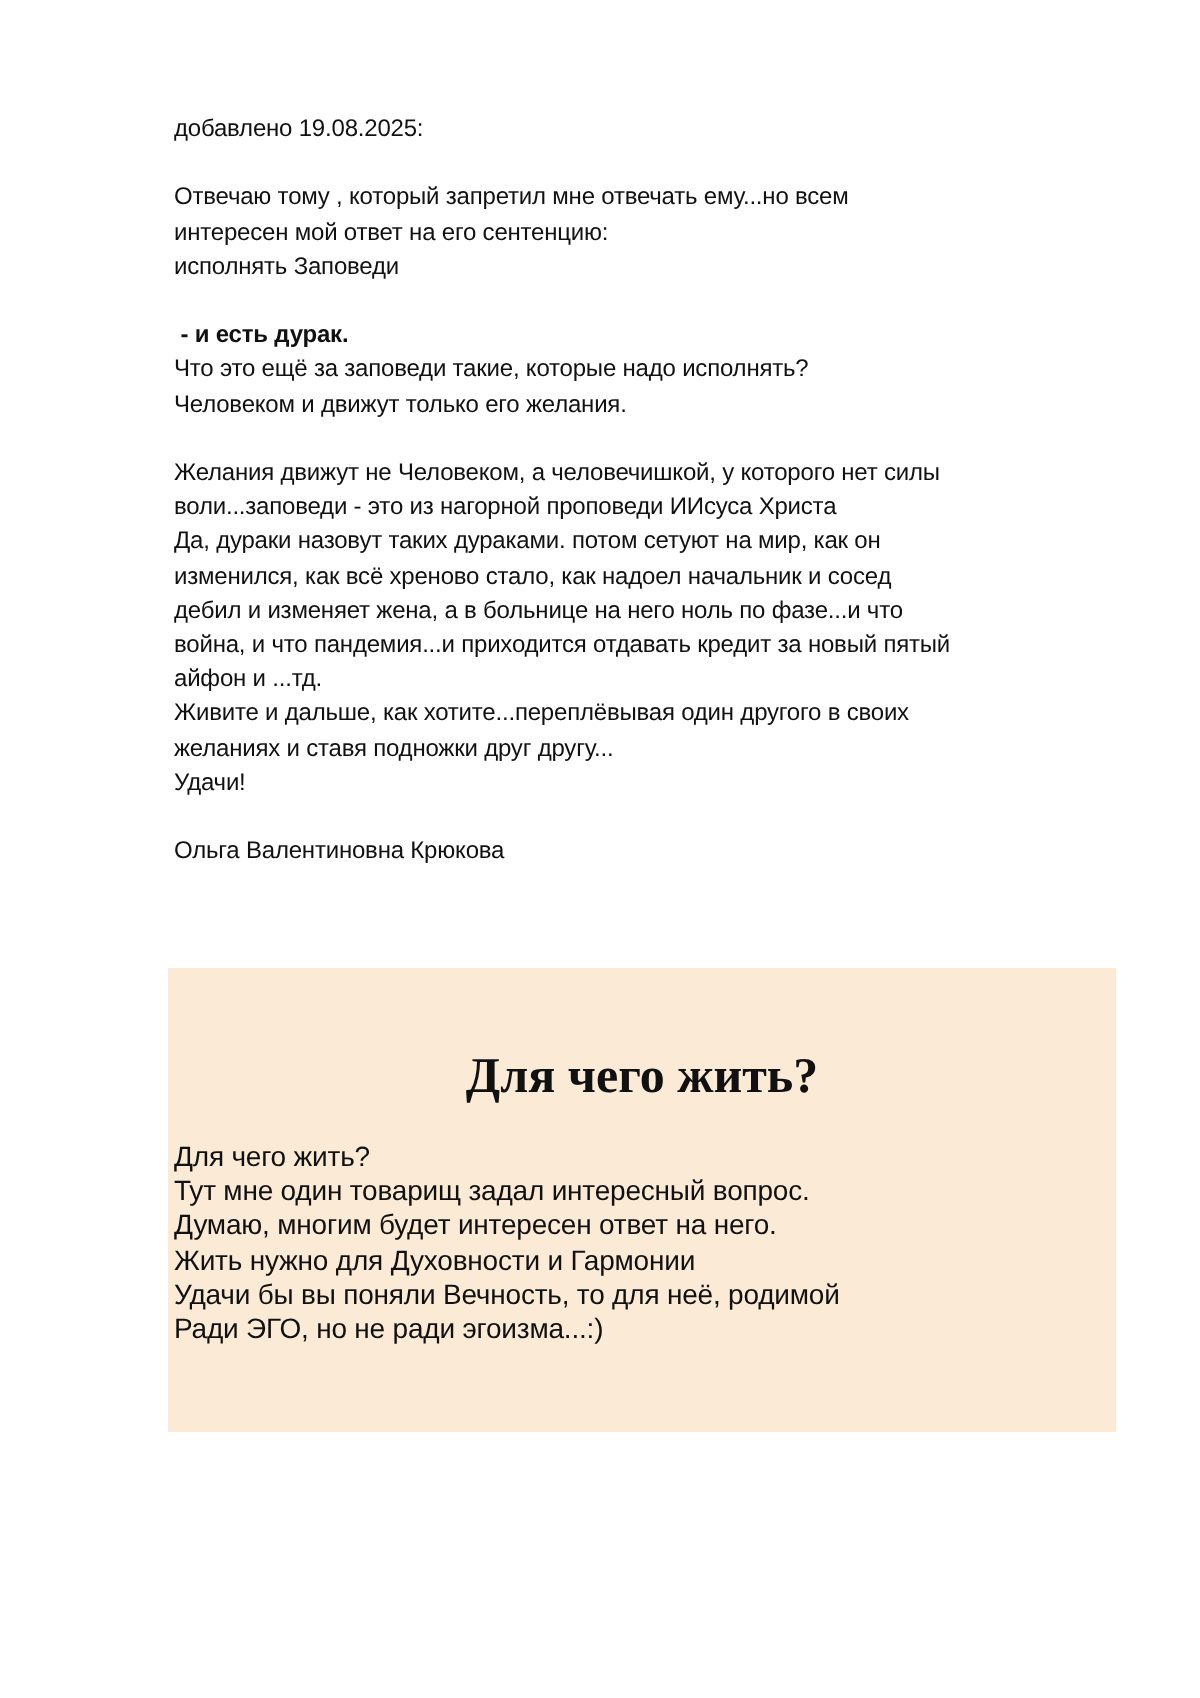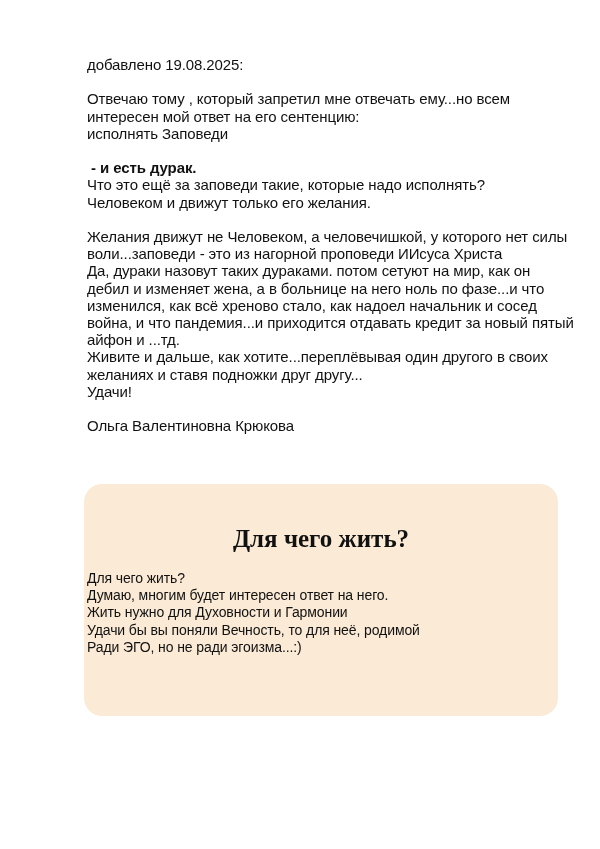--- a/index.html
+++ b/index.html
@@ -19,40 +19,39 @@
     position: absolute;
     left: 0; top: 0;
     width: 600px; height: 849px;
     background: #ffffff;
   }
   .top-text {
     position: absolute;
     left: 87px;
     top: 56px;
     width: 480px;
-    font-size: 15px;
+    font-size: 12px;
     line-height: 17.2px;
     letter-spacing: -0.1px;
   }
   .line {
     display: block;
     white-space: nowrap;
   }
   .blank {
     display: block;
     height: 17.2px;
   }
   .box {
     position: absolute;
     left: 84px;
     top: 484px;
     width: 474px;
     height: 232px;
     background: #fbebd6;
-    border-radius: 18px;
   }
   .box-title {
     position: absolute;
     left: 0;
     top: 40px;
     width: 474px;
     text-align: center;
     font-family: "Liberation Serif", "DejaVu Serif", serif;
     font-weight: bold;
     font-size: 25px;
@@ -89,37 +88,38 @@
       <span class="line" style="white-space:pre;font-weight:bold;"> - и есть дурак.</span>
       <span class="line">Что это ещё за заповеди такие, которые надо исполнять?</span>
       <span class="line">Человеком и движут только его желания.</span>
     </div>
     <span class="blank"></span>
 
     <div>
       <span class="line">Желания движут не Человеком, а человечишкой, у которого нет силы</span>
       <span class="line">воли...заповеди - это из нагорной проповеди ИИсуса Христа</span>
       <span class="line">Да, дураки назовут таких дураками. потом сетуют на мир, как он</span>
+      <span class="line">изменился, как всё хреново стало, как надоел начальник и сосед</span>
       <span class="line">дебил и изменяет жена, а в больнице на него ноль по фазе...и что</span>
-      <span class="line">изменился, как всё хреново стало, как надоел начальник и сосед</span>
       <span class="line">война, и что пандемия...и приходится отдавать кредит за новый пятый</span>
       <span class="line">айфон и ...тд.</span>
       <span class="line">Живите и дальше, как хотите...переплёвывая один другого в своих</span>
       <span class="line">желаниях и ставя подножки друг другу...</span>
       <span class="line">Удачи!</span>
     </div>
     <span class="blank"></span>
 
     <span class="line">Ольга Валентиновна Крюкова</span>
   </div>
 
   <div class="box">
     <div class="box-title">Для чего жить?</div>
     <div class="box-body">
       <span class="line">Для чего жить?</span>
+      <span class="line">Тут мне один товарищ задал интересный вопрос.</span>
       <span class="line">Думаю, многим будет интересен ответ на него.</span>
       <span class="line">Жить нужно для Духовности и Гармонии</span>
       <span class="line">Удачи бы вы поняли Вечность, то для неё, родимой</span>
       <span class="line">Ради ЭГО, но не ради эгоизма...:)</span>
       <span class="blank"></span>
     </div>
   </div>
 
 </div>
 

